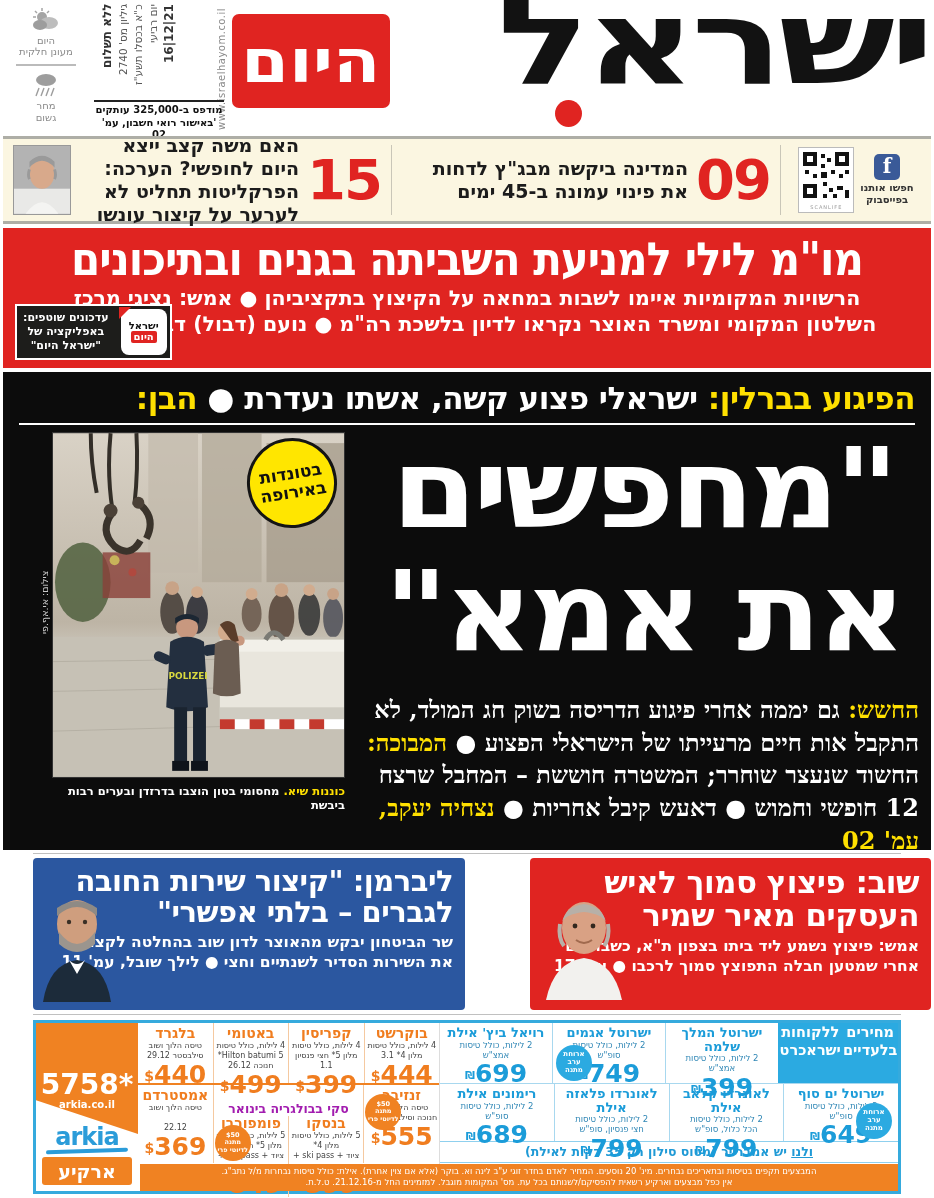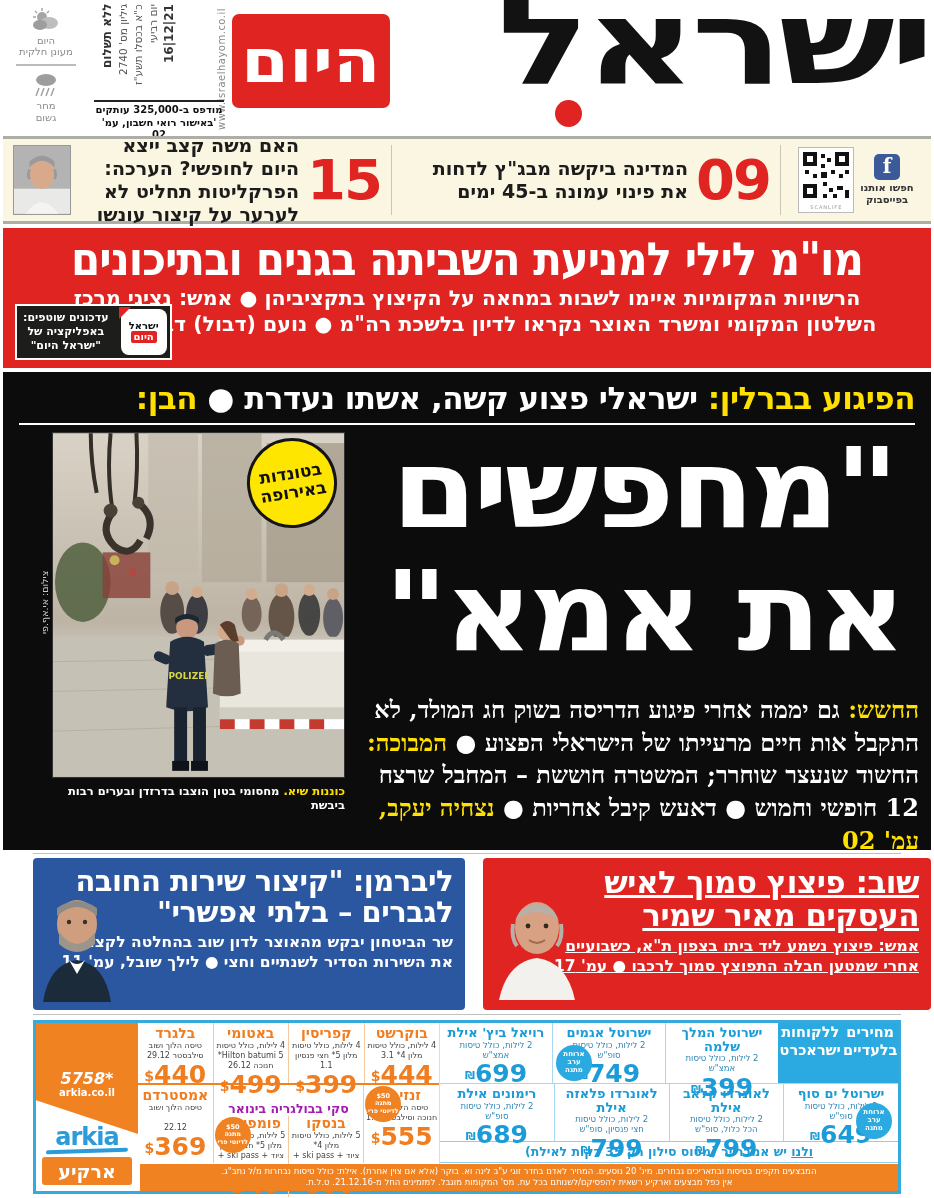--- a/index.html
+++ b/index.html
@@ -56,21 +56,21 @@
   .p-credit { width:15px; height:346px; font-size:9.5px; color:#c9c9c9; text-align:center; }
   .p-img { width:293px; height:346px; border:1px solid #333; }
   .p-caption { position:absolute; left:34px; top:412px; width:308px; font-size:11.5px; font-weight:bold; color:#fff; text-align:right; }
   .badge { position:absolute; left:244px; top:66px; width:90px; height:90px; border-radius:50%; background:#ffe600; border:3px solid #141414; color:#111; display:flex; flex-direction:column; align-items:center; justify-content:center; font-weight:900; font-size:17px; line-height:1.1; transform:rotate(-9deg); z-index:3; }
   .big-head { position:absolute; right:0; left:352px; top:56px; text-align:center; font-weight:900; color:#fff; font-size:110px; line-height:1.12; letter-spacing:-4px; transform:scaleX(1.12); transform-origin:center; white-space:nowrap; }
   .story-body { position:absolute; right:12px; left:352px; top:322px; font-family:"DejaVu Serif", serif; font-size:24px; line-height:1.36; text-align:right; font-weight:bold; }
 
   
   .story-box { position:absolute; top:858px; height:152px; border-radius:4px; color:#fff; padding:8px 12px; }
   #box-blue { left:33px; width:432px; background:#2b57a0; }
-  #box-red  { right:3px; width:448px; background:#e02421;text-decoration:underline; }
+  #box-red  { right:3px; width:401px; background:#e02421; }
   .sb-h { font-weight:900; text-align:right; line-height:1.07; letter-spacing:-.5px; white-space:nowrap; }
   #box-blue .sb-h { font-size:29px; }
   #box-red  .sb-h { font-size:31px; }
   #box-blue .h2, #box-blue .sb-sub { padding-left:78px; }
   #box-red  .h2, #box-red  .sb-sub { padding-left:96px; }
   .sb-sub { font-size:15.5px; font-weight:bold; text-align:right; line-height:1.3; margin-top:4px; white-space:nowrap; }
   .portrait { position:absolute; top:36px; bottom:6px; }
   #box-blue .portrait { left:6px; width:76px; }
   #box-red  .portrait { left:8px; width:92px; }
 
@@ -98,28 +98,28 @@
   .dest:last-child { border-left:none; }
   .d-name { font-size:14px; font-weight:bold; color:#f07d1f; line-height:1.05; }
   .d-det { font-size:8px; color:#444; line-height:1.25; }
   .d-price { font-size:25px; font-weight:900; color:#f07d1f; line-height:1; margin-top:1px; }
   .d-price .cur { font-size:14px; vertical-align:2px; }
   .ski-group { flex:2; display:flex; flex-direction:column; border-left:1px solid #f5c9a0; }
   .ski-title { font-size:12.5px; font-weight:900; color:#a21caf; text-align:center; line-height:1.2;margin-top:16px; }
   .ski-cols { flex:1; display:flex; direction:rtl; }
   .ski-cols .dest { padding-top:0; }
   .circ-badge { position:absolute; width:36px; height:36px; border-radius:50%; color:#fff; display:flex; flex-direction:column; align-items:center; justify-content:center; line-height:1.1; z-index:2; }
-  .duty { background:#f08222; font-size:6.5px; top:1px; left:1px; font-weight:bold; }
+  .duty { background:#f08222; font-size:6.5px; top:9px; left:1px; font-weight:bold; }
   .dinner { background:#2baae1; font-size:7px; bottom:2px; font-weight:bold; }
   .dinner.dl { left:3px; } .dinner.dr { right:6px; }
   .disclaimer { position:absolute; bottom:0; right:0; width:758px; height:27px; background:#f08222; color:#fff; font-size:8.5px; text-align:center; line-height:1.35; padding-top:2px; }
   .arkia-blk { flex:1; position:relative; background:#fff; }
   .wedge { position:absolute; inset:0; background:#f08222; clip-path:polygon(0 0,100% 0,100% 66%,0 46%); }
   .ark-phone { position:absolute; top:48px; right:4px; left:4px; text-align:center; color:#fff; z-index:2; }
-  .ark-phone .ph { font-size:16px; font-weight:900; line-height:1;font-style:italic; }
+  .ark-phone .ph { font-size:28px; font-weight:900; line-height:1; }
   .ark-phone .st { font-size:10px; font-weight:bold; }
   .ark-logo-en { position:absolute; bottom:42px; right:8px; left:8px; text-align:center; color:#2b9cd9; font-size:24px; font-weight:900; letter-spacing:-1px; line-height:1; }
   .brush { position:absolute; bottom:38px; right:10px; left:10px; height:4px; background:#2b9cd9; border-radius:3px; transform:rotate(-2deg); }
   .ark-logo-he { position:absolute; bottom:6px; right:6px; left:6px; background:#f08222; color:#fff; font-size:19px; font-weight:900; text-align:center; border-radius:3px; line-height:1.5; }
 </style>
 </head>
 <body>
 
 <div id="page">
 

